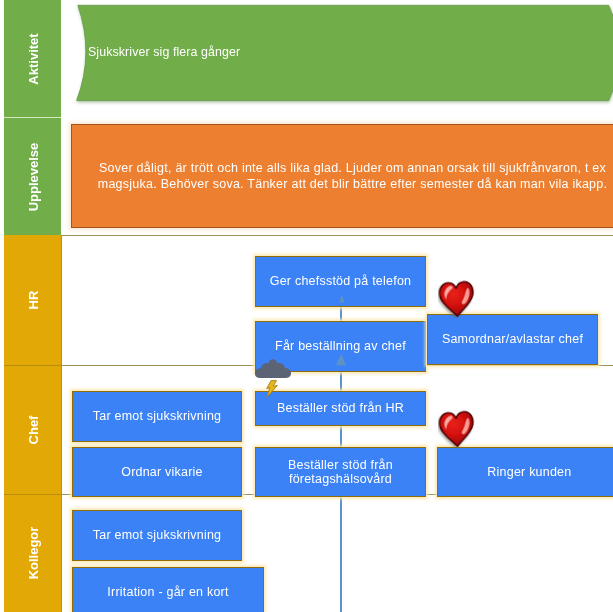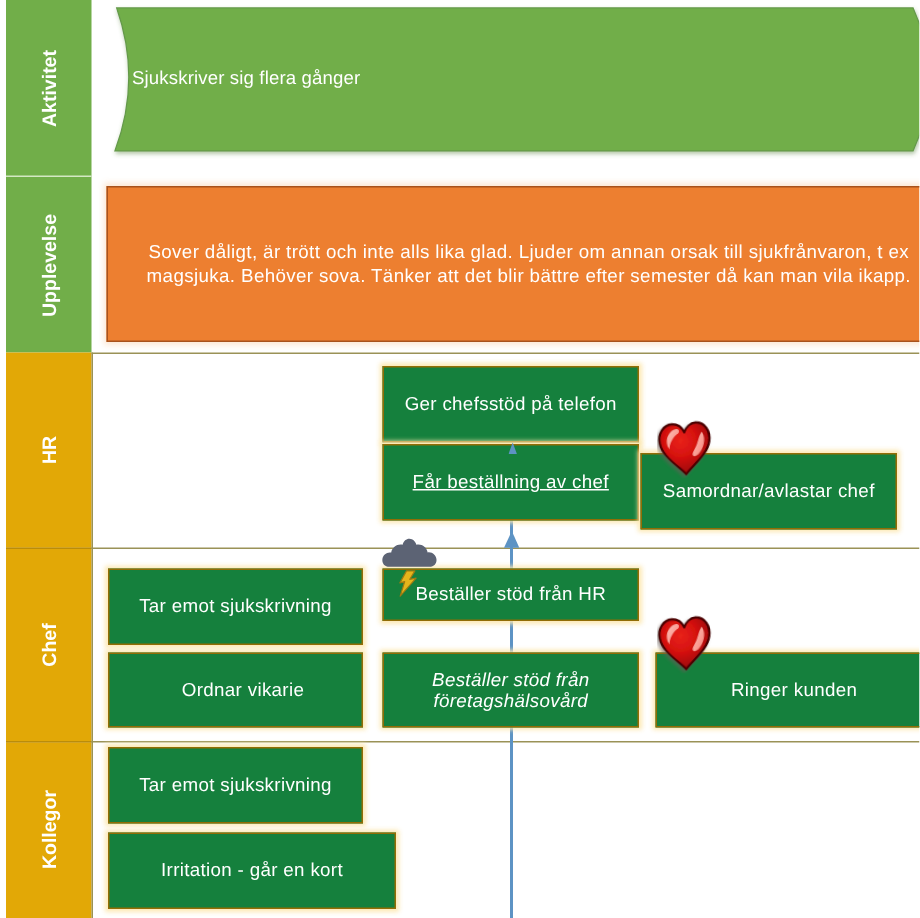--- a/index.html
+++ b/index.html
@@ -22,25 +22,25 @@
   .chev{position:absolute;}
 
   
   .expbox{position:absolute;background:#ed7f30;color:#ffffff;
        border:1px solid #a8521c;box-sizing:border-box;
        display:flex;align-items:center;justify-content:center;text-align:center;
        box-shadow:0 0 4px 2px rgba(252,228,206,0.9);}
   .expbox .t{font-size:12.5px;line-height:16.5px;width:512px;letter-spacing:0.25px;}
 
   
-  .box{position:absolute;background:#15803d;color:#ffffff;
+  .box{position:absolute;background:#3b82f6;color:#ffffff;
        border:1px solid #926d05;box-sizing:border-box;
        display:flex;align-items:center;justify-content:center;text-align:center;
        font-size:12.5px;line-height:14.3px;letter-spacing:0.22px;
-       box-shadow:0 0 3px 1.8px rgba(252,232,177,0.95);}
+       box-shadow:0 0 3px 1.8px rgba(252,232,177,0.95);margin-top:12px;}
 
   
   .vline{position:absolute;width:2px;background:#5d93c4;}
   .ico{position:absolute;}
 </style>
 </head>
 <body>
 
 <div id="stage">
 
@@ -82,37 +82,37 @@
   <div style="position:absolute;left:88px;top:45.4px;width:523px;
               color:#fff;font-size:12.4px;letter-spacing:0.1px;">Sjukskriver sig flera gånger</div>
 
   <div class="expbox" style="left:71px;top:124px;width:563px;height:104px;">
     <div class="t">Sover dåligt, är trött och inte alls lika glad. Ljuder om annan orsak till sjukfrånvaron, t ex magsjuka. Behöver sova. Tänker att det blir bättre efter semester då kan man vila ikapp.</div>
   </div>
 
   <div class="box" style="left:255px;top:244.4px;width:171px;height:50.4px;">
     <span>Ger chefsstöd på telefon</span>
     </div>
-  <div class="box" style="left:255px;top:296px;width:171px;height:50.7px;text-decoration:underline;">
+  <div class="box" style="left:255px;top:309px;width:171px;height:50.7px;">
     <span>Får beställning av chef</span>
     </div>
   <div class="box" style="left:427px;top:302.3px;width:171px;height:50.7px;">
     <span>Samordnar/avlastar chef</span>
     </div>
 
   <div class="box" style="left:72px;top:378.5px;width:170px;height:51px;">
     <span>Tar emot sjukskrivning</span>
     </div>
   <div class="box" style="left:72px;top:434.7px;width:170px;height:50.7px;padding-left:10px;">
     <span>Ordnar vikarie</span>
     </div>
   <div class="box" style="left:255px;top:378.5px;width:171px;height:35px;">
     <span>Beställer stöd från HR</span>
     </div>
-  <div class="box" style="left:255px;top:434.7px;width:171px;height:50.7px;font-style:italic;">
+  <div class="box" style="left:255px;top:434.7px;width:171px;height:50.7px;">
     <span>Beställer stöd från företagshälsovård</span>
     </div>
   <div class="box" style="left:437.4px;top:434.7px;width:184px;height:50.7px;">
     <span>Ringer kunden</span>
     </div>
 
   <div class="box" style="left:72px;top:497.6px;width:170px;height:51.4px;">
     <span>Tar emot sjukskrivning</span>
     </div>
   <div class="box" style="left:72px;top:554.7px;width:192px;height:51.7px;">

